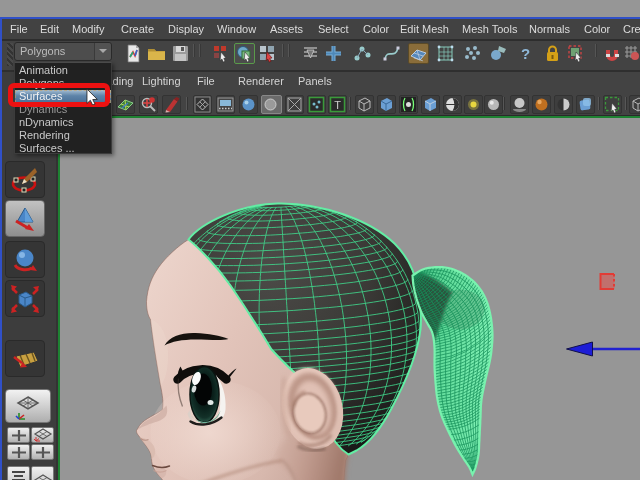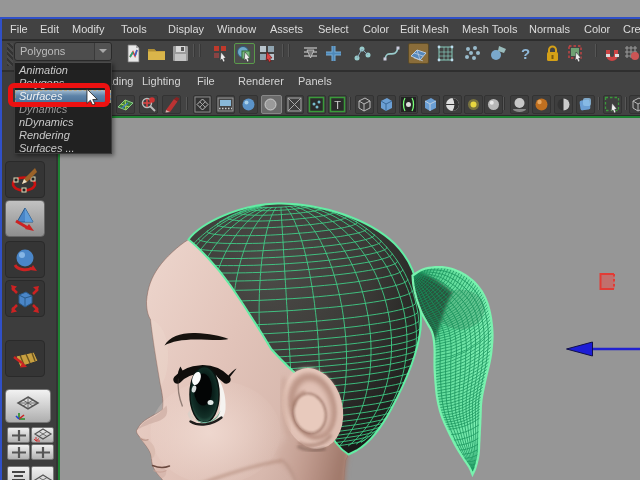--- a/index.html
+++ b/index.html
@@ -44,35 +44,35 @@
 .tb.light { background:linear-gradient(#f2f2f2,#aeaeae); border-color:#777; width:46px; left:3px; height:34px; }
 .q { position:absolute; width:23px; height:16px; background:linear-gradient(#f0f0f0,#b2b2b2);
   border:1px solid #777; border-radius:2px; overflow:hidden; }
 .q.tall { }
 #vpwrap { position:absolute; left:59.5px; top:98.5px; width:580.5px; height:381.5px; }
 #greenb { position:absolute; left:57.5px; top:96.5px; width:582.5px; height:382px;
   border-left:2.5px solid #1e8232; border-top:2px solid #1e8232; z-index:5; }
 #ddmenu { position:absolute; left:14px; top:42.5px; width:98px; height:92px; background:#212121;
   border:1px solid #3c3c3c; border-top-color:#4a4a4a; z-index:100; padding-top:1px;
   box-shadow:2px 2px 4px rgba(0,0,0,0.4); }
-.mi { height:13px; line-height:13px; font-size:11px; color:#c9c9c9; padding-left:4px; white-space:nowrap;font-style:italic; }
+.mi { height:13px; line-height:13px; font-size:11px; color:#c9c9c9; padding-left:4px; white-space:nowrap; }
 .mi.sel { background:linear-gradient(#a4bdd2,#5d83a8 45%,#4a6f96); color:#f2f2f2;
   outline:1px dashed rgba(202,160,90,0.55); outline-offset:-1px; }
 .mi.dim { color:#979797; }
 #redrect { position:absolute; left:8px; top:63.5px; width:102px; height:24px;
   border:5.5px solid #ec1111; border-radius:6px; z-index:110; }
 .mcur { position:absolute; left:86px; top:69.5px; z-index:120; }
 </style></head>
 <body>
 <div id="root">
   <div class="mbar">
       <span style="left:10px">File</span>
       <span style="left:40px">Edit</span>
       <span style="left:72px">Modify</span>
-      <span style="left:121px">Tools</span>
+      <span style="left:121px">Create</span>
       <span style="left:168px">Display</span>
       <span style="left:217px">Window</span>
       <span style="left:270px">Assets</span>
       <span style="left:318px">Select</span>
       <span style="left:363px">Color</span>
       <span style="left:400px">Edit Mesh</span>
       <span style="left:462px">Mesh Tools</span>
       <span style="left:529px">Normals</span>
       <span style="left:584px">Color</span>
       <span style="left:623px">Crea</span>

